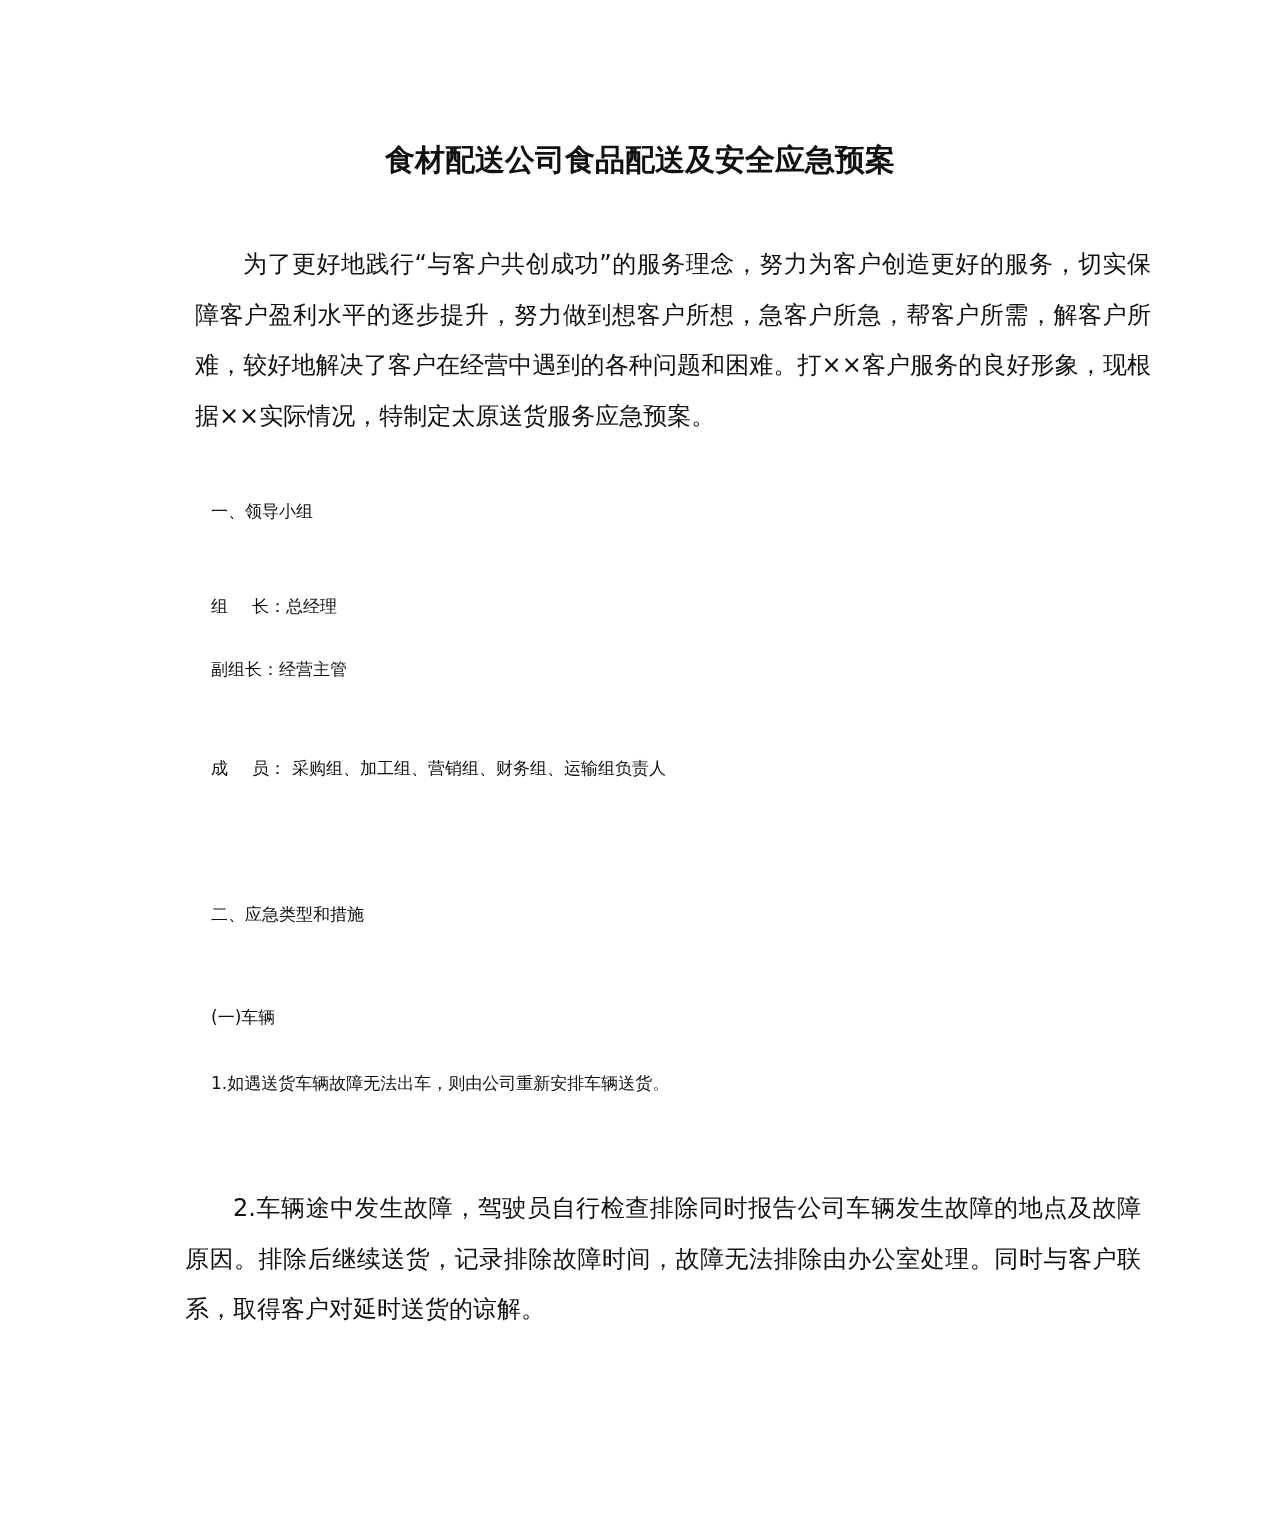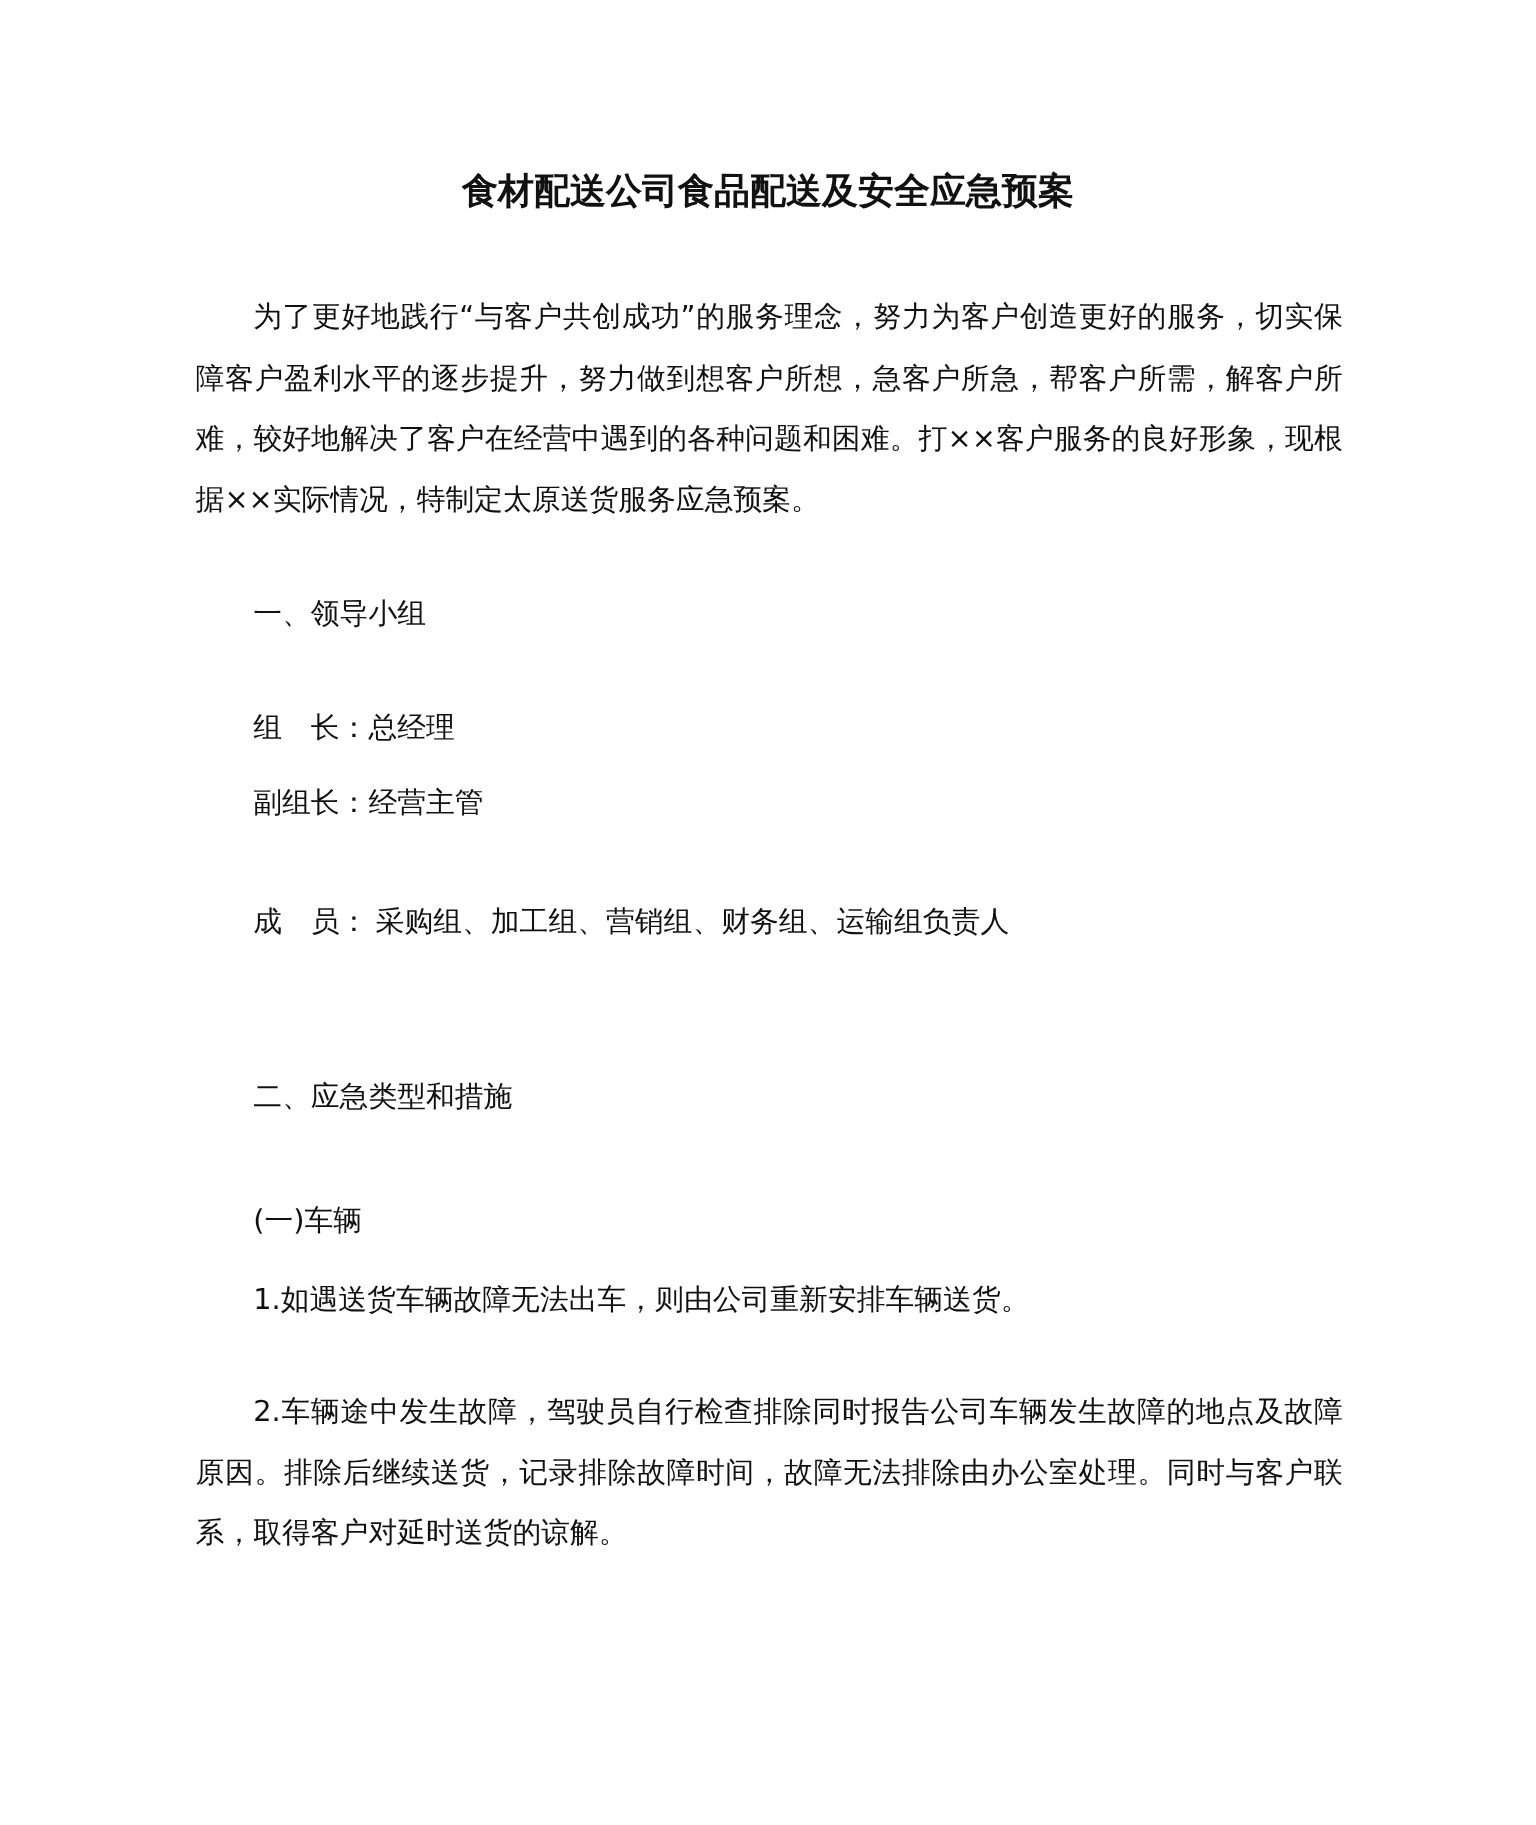--- a/index.html
+++ b/index.html
@@ -42,38 +42,38 @@
       line-height: 50.5px;
       margin: 0;
       text-align: justify;
     }
     .indent {
       text-indent: 48px;
     }
     .line {
       position: absolute;
       left: 211px;
-      font-size: 24px;
+      font-size: 17px;
       line-height: 34px;
       margin: 0;
       white-space: nowrap;
     }
     .gap {
       display: inline-block;
       width: 24px;
     }
   </style>
 </head>
 <body>
 
 <div class="page">
 
   <h1 class="title">食材配送公司食品配送及安全应急预案</h1>
 
-  <p class="para indent" style="top:239px;">为了更好地践行“与客户共创成功”的服务理念，努力为客户创造更好的服务，切实保障客户盈利水平的逐步提升，努力做到想客户所想，急客户所急，帮客户所需，解客户所难，较好地解决了客户在经营中遇到的各种问题和困难。打××客户服务的良好形象，现根据××实际情况，特制定太原送货服务应急预案。</p>
+  <p class="para indent" style="top:239px;margin-left:32px;">为了更好地践行“与客户共创成功”的服务理念，努力为客户创造更好的服务，切实保障客户盈利水平的逐步提升，努力做到想客户所想，急客户所急，帮客户所需，解客户所难，较好地解决了客户在经营中遇到的各种问题和困难。打××客户服务的良好形象，现根据××实际情况，特制定太原送货服务应急预案。</p>
 
   <p class="line" style="top:494px;">一、领导小组</p>
 
   <p class="line" style="top:589px;">
     <span>组</span><span class="gap"></span><span>长：</span><span>总经理</span>
   </p>
 
   <p class="line" style="top:652px;">
     <span>副组长：</span><span>经营主管</span>
   </p>
@@ -81,15 +81,15 @@
   <p class="line" style="top:751px;">
     <span>成</span><span class="gap"></span><span>员：</span><span style="display:inline-block;width:6px;"></span><span>采购组、加工组、营销组、财务组、运输组负责人</span>
   </p>
 
   <p class="line" style="top:875px;margin-top:22px;">二、应急类型和措施</p>
 
   <p class="line" style="top:1000px;">(一)车辆</p>
 
   <p class="line" style="top:1066px;">1.如遇送货车辆故障无法出车，则由公司重新安排车辆送货。</p>
 
-  <p class="para indent" style="top:1151px;">2.车辆途中发生故障，驾驶员自行检查排除同时报告公司车辆发生故障的地点及故障原因。排除后继续送货，记录排除故障时间，故障无法排除由办公室处理。同时与客户联系，取得客户对延时送货的谅解。</p>
+  <p class="para indent" style="top:1183px;margin-left:22px;">2.车辆途中发生故障，驾驶员自行检查排除同时报告公司车辆发生故障的地点及故障原因。排除后继续送货，记录排除故障时间，故障无法排除由办公室处理。同时与客户联系，取得客户对延时送货的谅解。</p>
 
 </div>
 
 </body></html>

